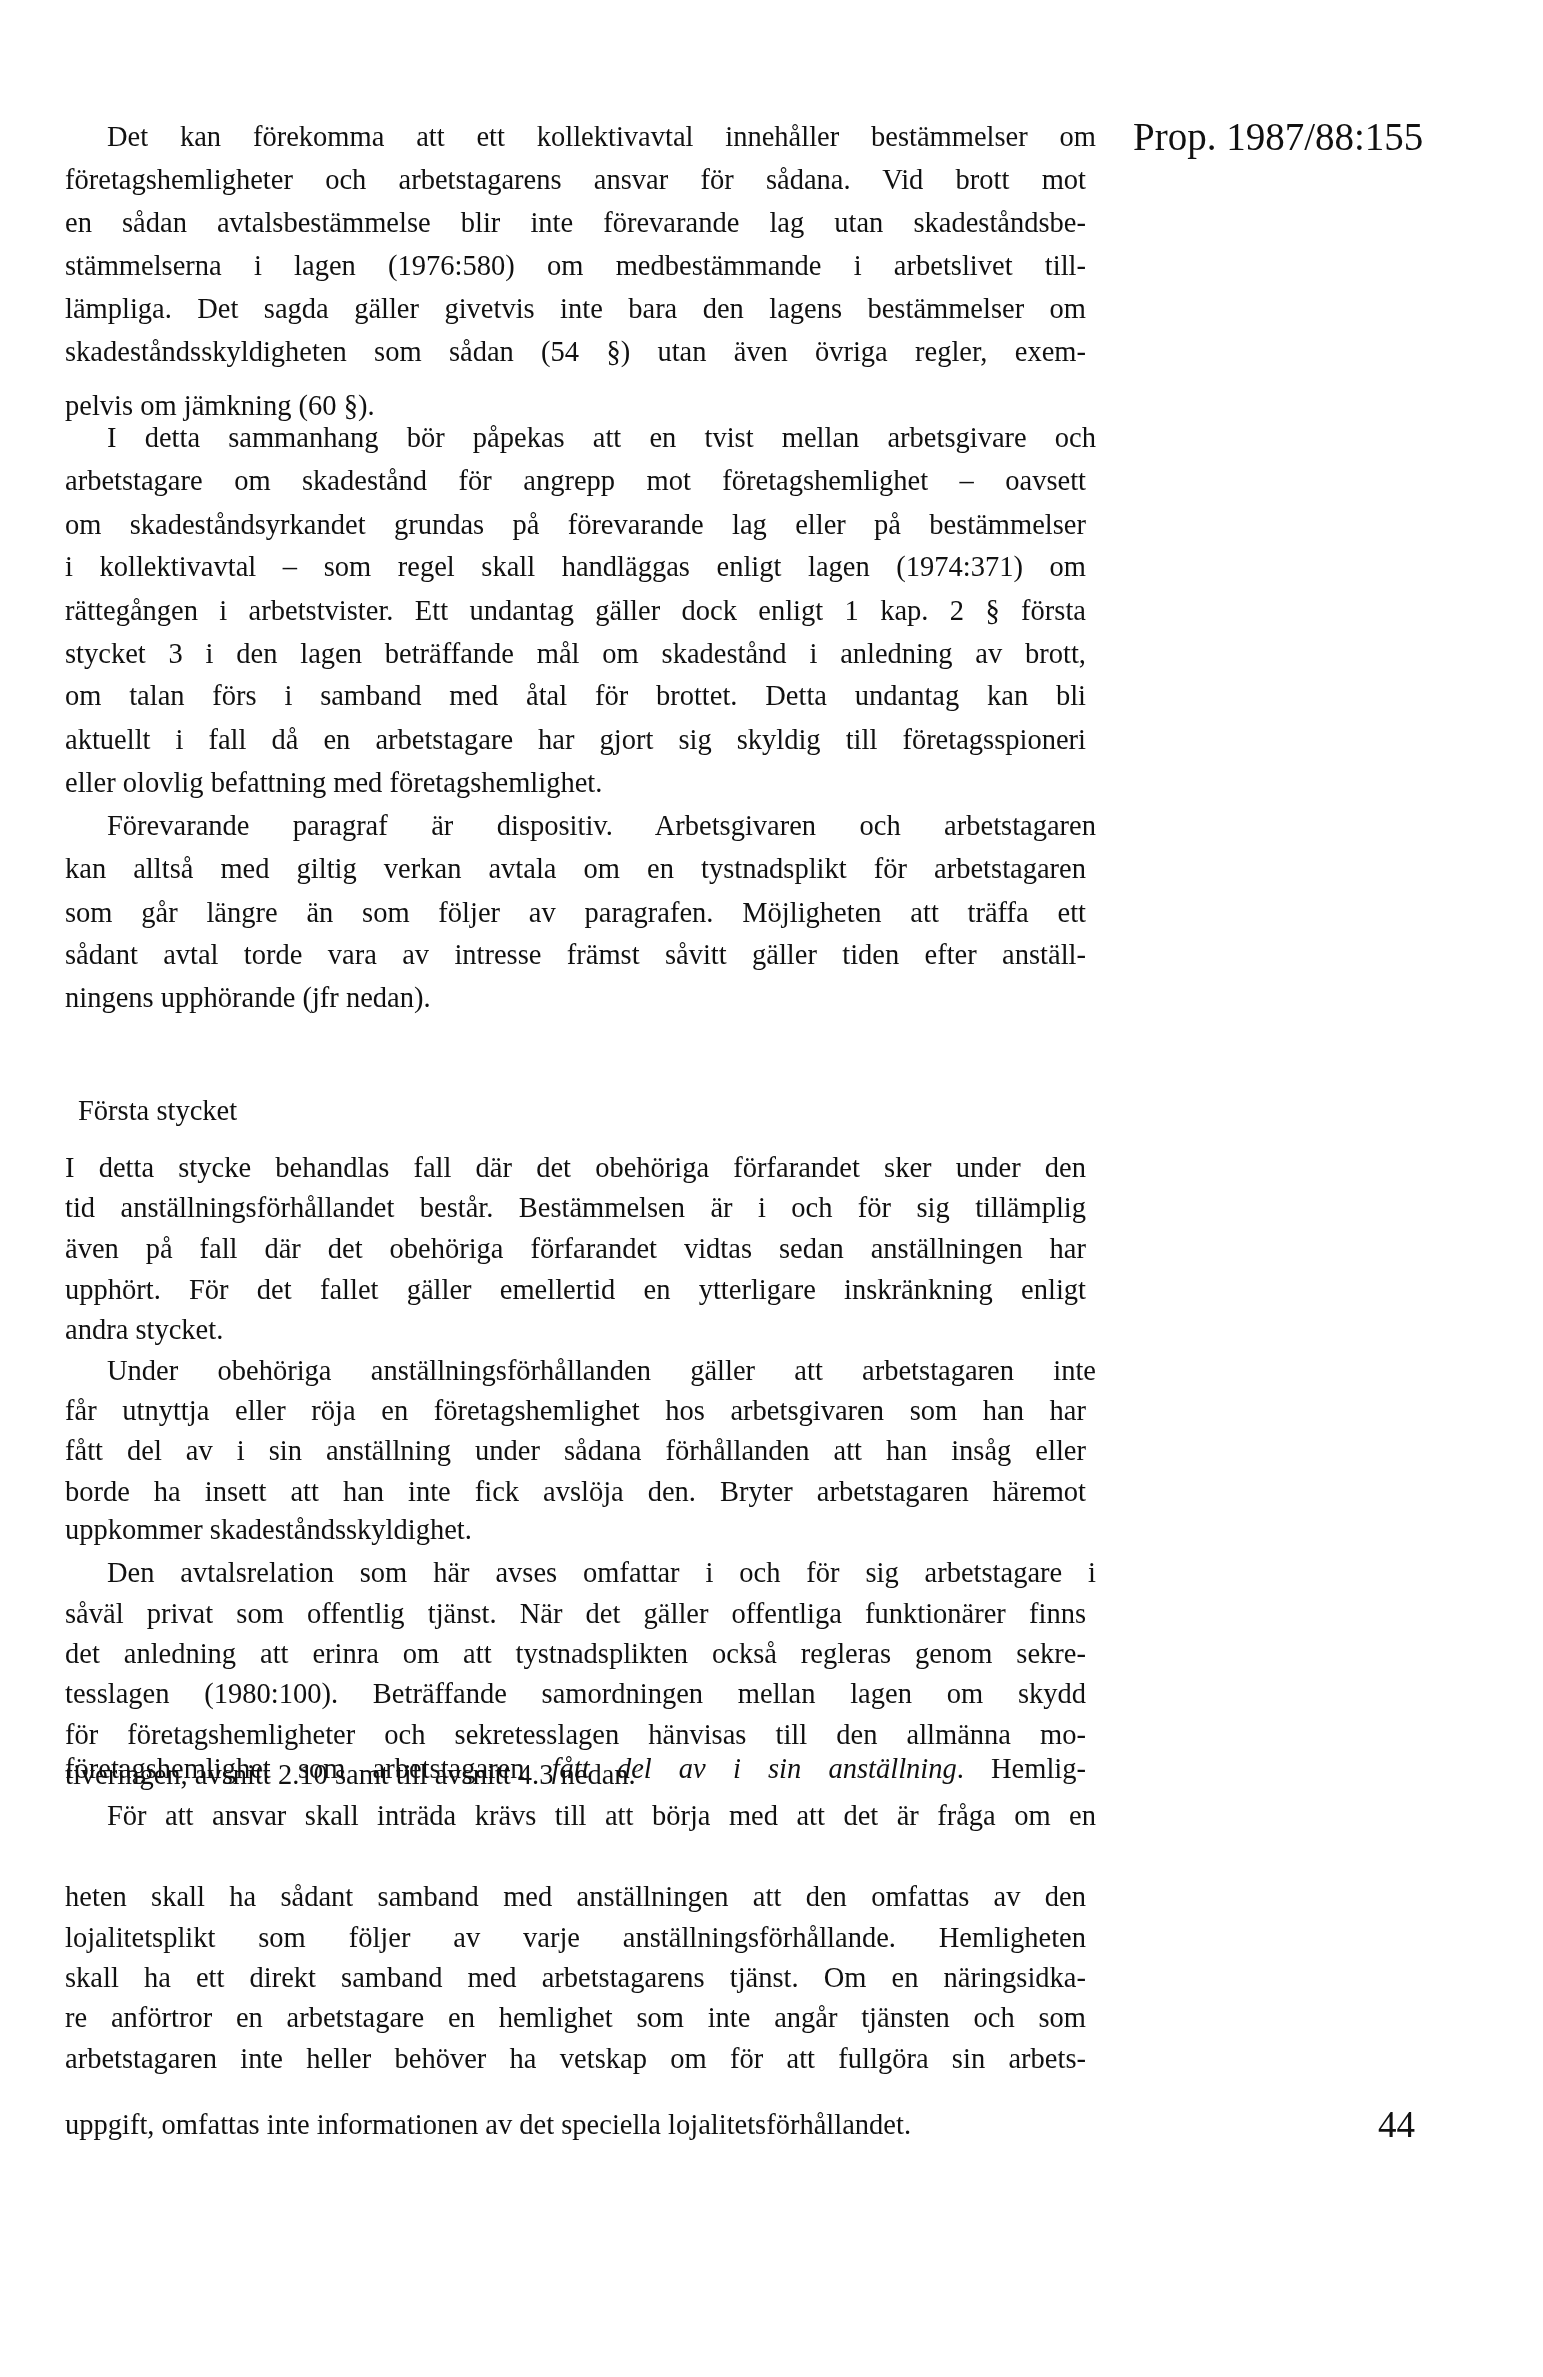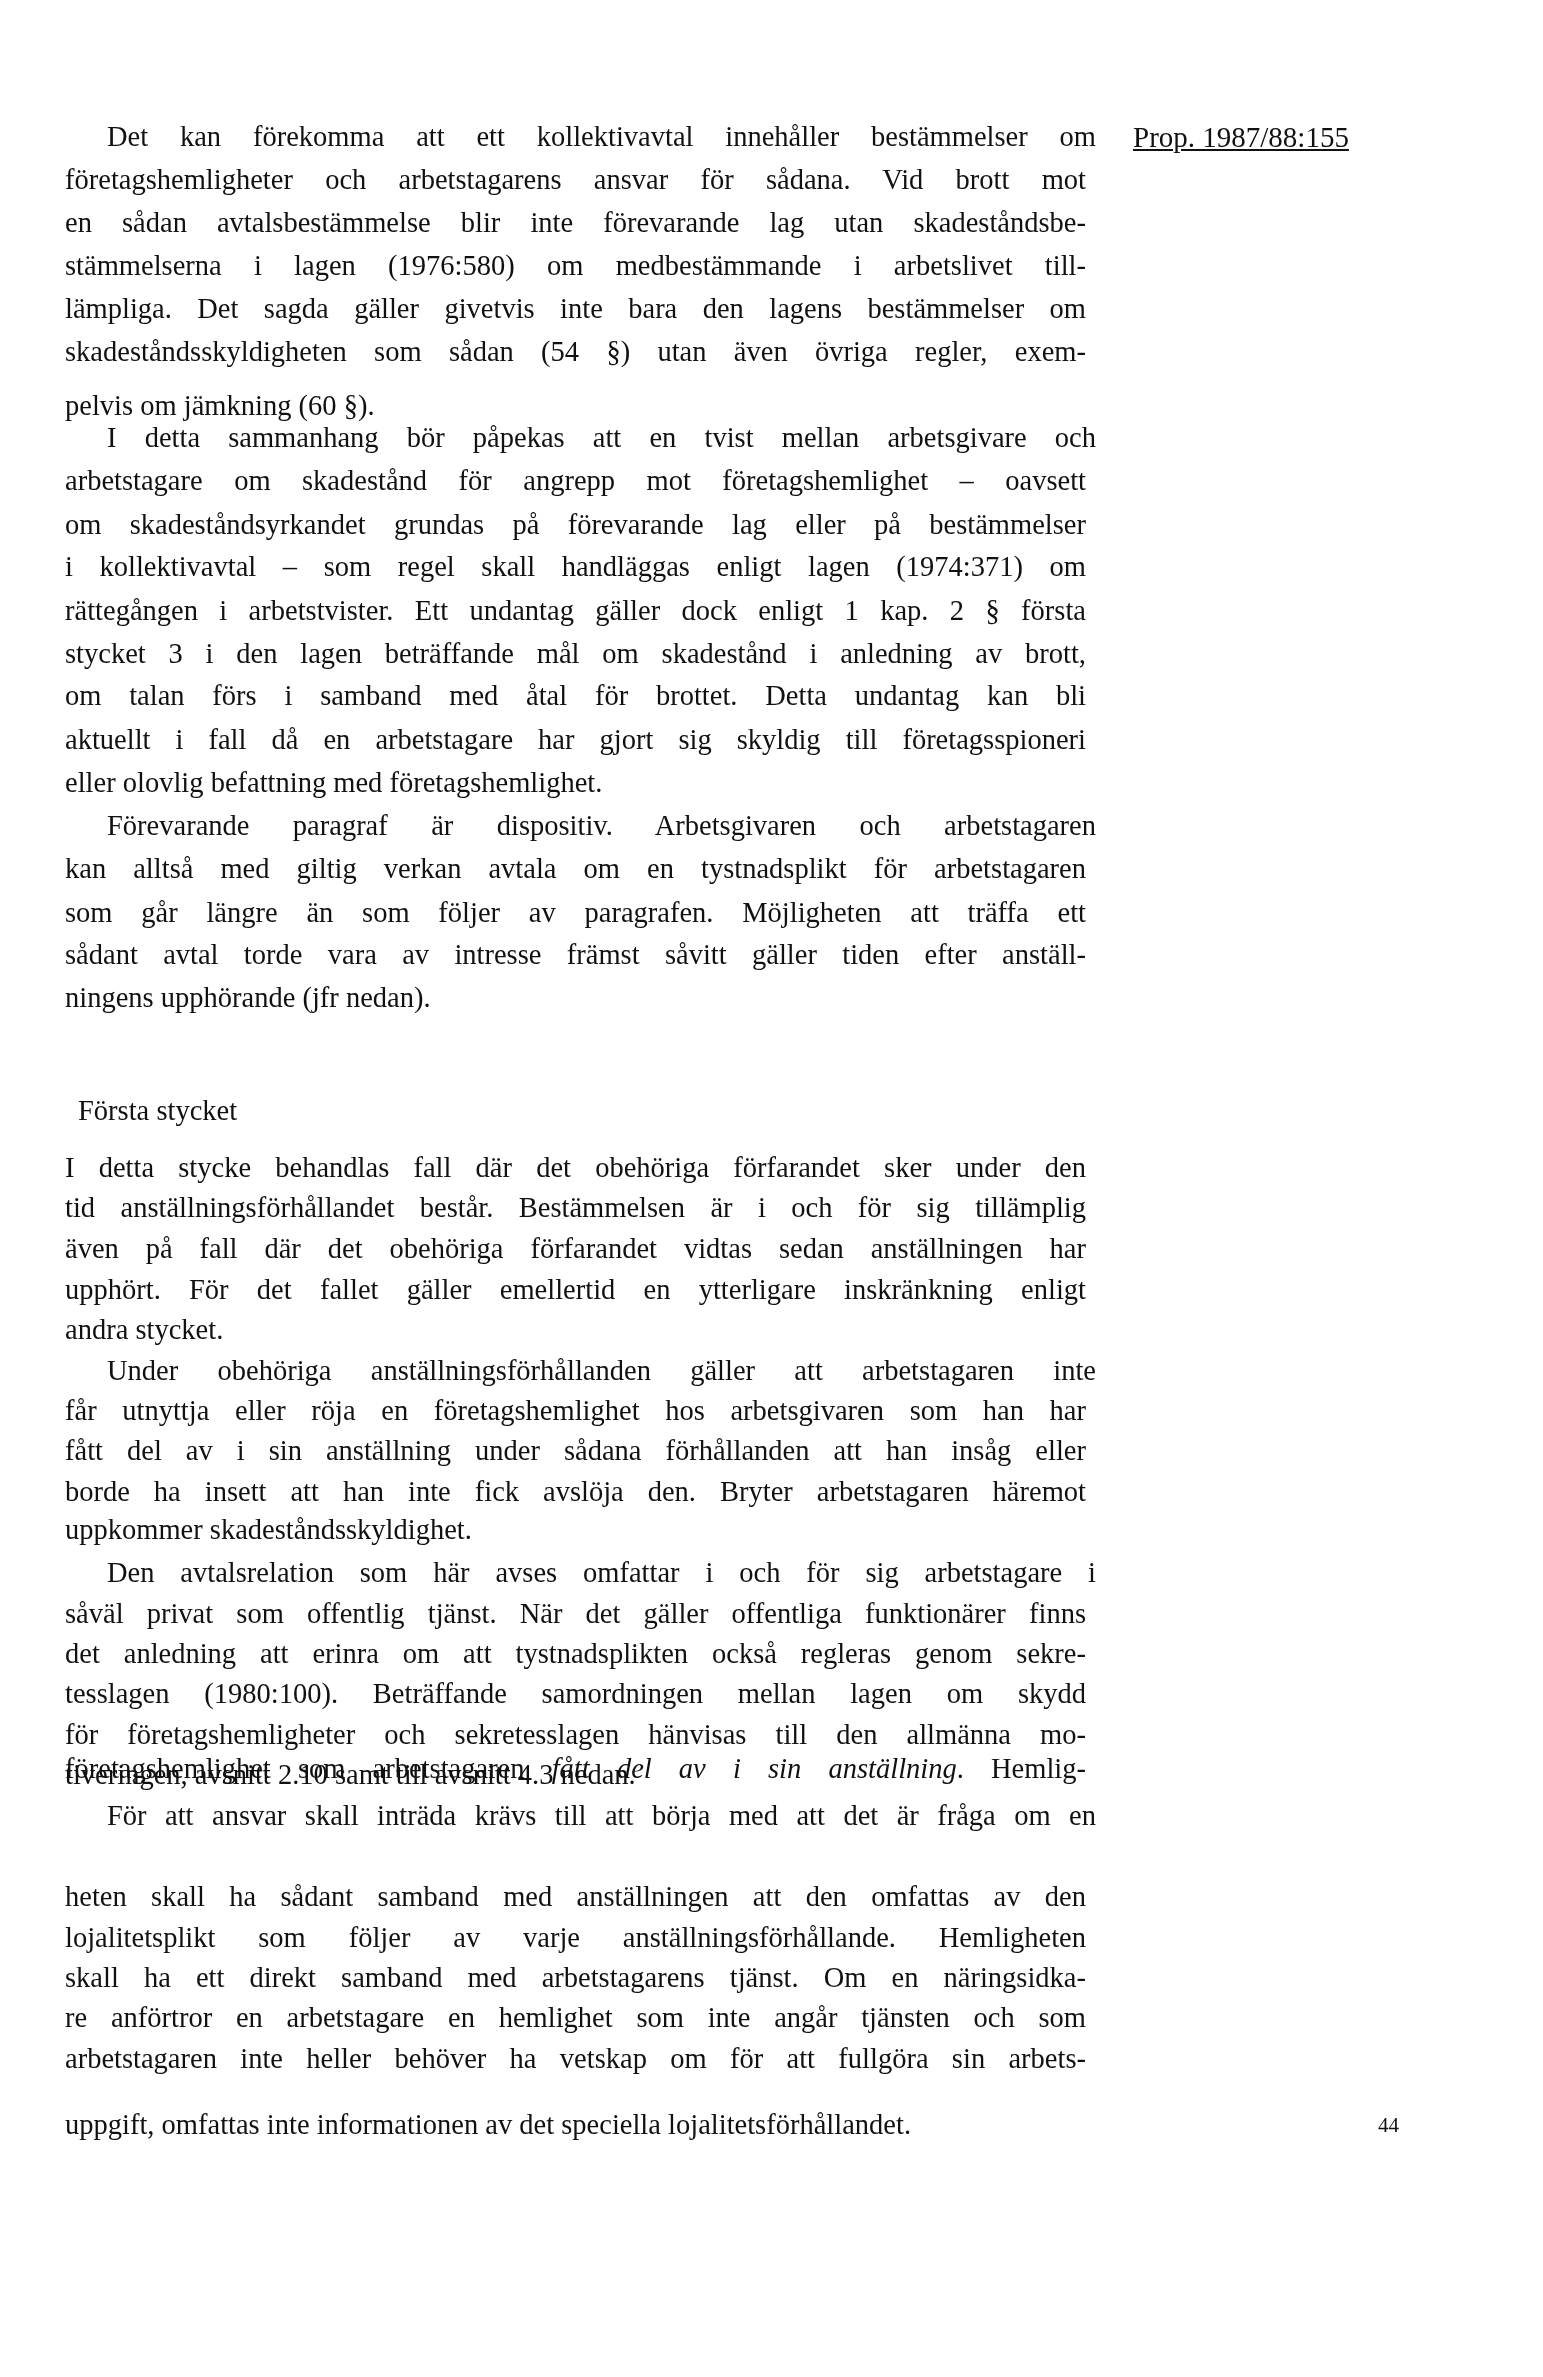--- a/index.html
+++ b/index.html
@@ -4,22 +4,22 @@
 <style>
   html, body { margin:0; padding:0; background:#ffffff; }
   body { width:1544px; height:2377px; position:relative; overflow:hidden;
          font-family:"Liberation Serif", "DejaVu Serif", serif; color:#111111; }
   .page { position:absolute; left:0; top:0; width:1544px; height:2377px; background:#fff; }
   .line { position:absolute; left:65px; width:1021px; font-size:28.5px; line-height:34px;
           white-space:nowrap; text-align:justify; text-align-last:justify; }
   .line.last { text-align-last:left; }
   .line.indent { left:97px; width:989px;margin-left:10px; }
   .heading { position:absolute; left:65px; font-size:28.5px; line-height:34px; white-space:nowrap;margin-left:13px; }
-  .margin-ref { position:absolute; left:1133px; font-size:29px; line-height:34px; white-space:nowrap;text-decoration:underline; }
-  .page-num { position:absolute; left:1378px; font-size:21px; line-height:34px; white-space:nowrap; }
+  .margin-ref { position:absolute; left:1133px; font-size:39px; line-height:34px; white-space:nowrap; }
+  .page-num { position:absolute; left:1378px; font-size:37px; line-height:34px; white-space:nowrap; }
   em { font-style:italic; }
 </style>
 </head>
 <body>
 
 <div class="page">
 
   <div class="margin-ref" style="top:120px;">Prop. 1987/88:155</div>
 
   <div>

